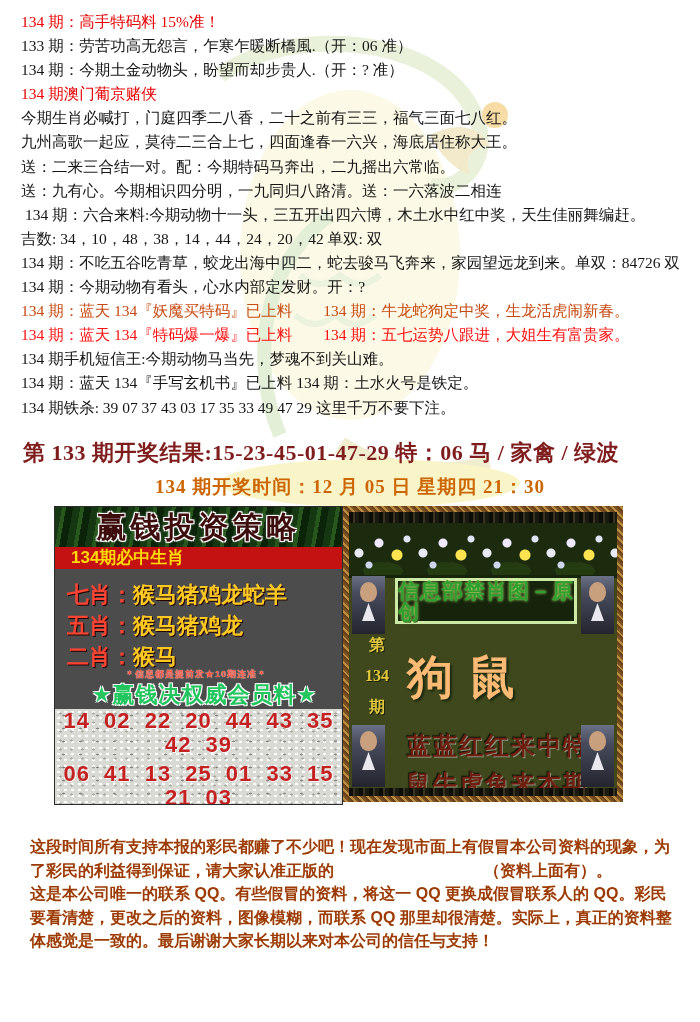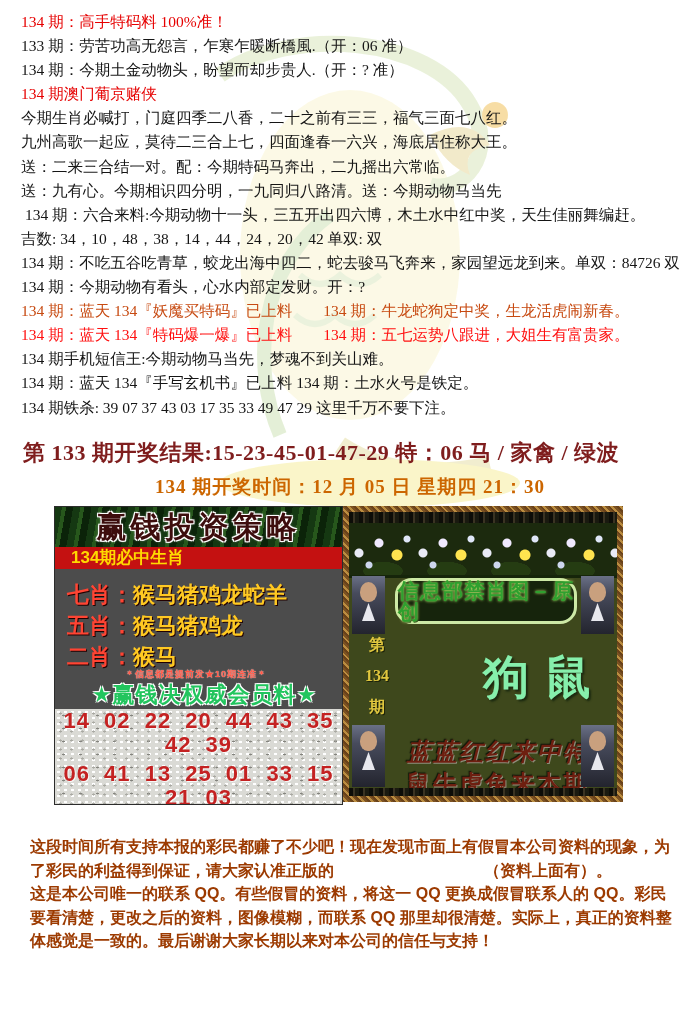--- a/index.html
+++ b/index.html
@@ -57,41 +57,41 @@
       background-image:
         radial-gradient(circle 5px at 10px 30px,#e9eaf6 0 4px,rgba(0,0,0,0) 5px),
         radial-gradient(circle 5px at 30px 20px,#f0e9ff 0 4px,rgba(0,0,0,0) 5px),
         radial-gradient(circle 6px at 48px 32px,#ffe44f 0 5px,rgba(0,0,0,0) 6px),
         radial-gradient(circle 4px at 20px 42px,#cdd6ee 0 3px,rgba(0,0,0,0) 4px),
         radial-gradient(circle 4px at 58px 16px,#dfe6f8 0 3px,rgba(0,0,0,0) 4px),
         radial-gradient(ellipse 28px 13px at 34px 48px,#253c12 0 70%,rgba(0,0,0,0) 71%);
       background-size:64px 52px;background-repeat:repeat-x;
       border-bottom:3px solid rgba(18,32,8,.55);}
   .rp-pill{position:absolute;left:46px;top:66px;width:176px;height:40px;border:3px solid #cde9a6;
-      border-radius:17px;background:#16240c;display:flex;align-items:center;justify-content:center;
+      border-radius:0;background:#16240c;display:flex;align-items:center;justify-content:center;
       font:bold 21px/1 "Liberation Sans","DejaVu Sans",sans-serif;color:#2fa02f;letter-spacing:1px;
       text-shadow:0 0 3px #d6ff7a,1px 1px 0 #0a300a;}
   .portrait{position:absolute;width:33px;height:58px;overflow:hidden;
       background:linear-gradient(#6a7086 0%,#474b5c 30%,#23242e 100%);}
   .portrait::before{content:"";position:absolute;left:8px;top:6px;width:17px;height:20px;
       border-radius:50% 50% 45% 45%;background:#c9a07e;}
   .portrait::after{content:"";position:absolute;left:10px;top:27px;width:13px;height:18px;background:#e8e8ee;
       clip-path:polygon(50% 0,100% 100%,0 100%);}
   .p-tl{left:3px;top:64px;} .p-tr{right:3px;top:64px;}
   .p-bl{left:3px;bottom:9px;height:62px;} .p-br{right:3px;bottom:9px;height:62px;}
   .rp-issue{position:absolute;left:10px;top:124px;width:36px;display:flex;flex-direction:column;gap:13px;
       text-align:center;color:#dfc63e;font:bold 16px/18px "Liberation Serif","DejaVu Serif",serif;
       text-shadow:1px 1px 0 #1a2008;}
-  .rp-main{position:absolute;left:42px;right:10px;top:140px;text-align:right;color:#86efac;
+  .rp-main{position:absolute;left:42px;right:10px;top:140px;text-align:left;color:#fdba74;
       font:bold 46px/52px "Liberation Serif","DejaVu Serif",serif;letter-spacing:16px;text-indent:16px;
       text-shadow:2px 2px 2px #1c2a10;}
   .rp-s1,.rp-s2{position:absolute;left:40px;right:10px;text-align:center;color:#6e1f10;letter-spacing:2px;
       font:bold 24px/28px "Liberation Serif","DejaVu Serif",serif;
       text-shadow:1px 1px 0 #8e8e7c,-1px -1px 1px #10180a;}
-  .rp-s1{top:226px;font-style:italic;} .rp-s2{top:258px;}
+  .rp-s1{top:220px;} .rp-s2{top:258px;}
   
   .notice{position:absolute;left:30px;top:835px;width:648px;z-index:1;}
   .notice div{font:bold 16px/23.6px "Liberation Sans","DejaVu Sans",sans-serif;color:#9c3a00;white-space:pre-wrap;}
   .gap{display:inline-block;width:150px;}
 </style>
 </head>
 <body>
 
 <div class="page">
 
@@ -101,28 +101,28 @@
     <path d="M150,420 C120,350 130,250 200,200" stroke="#cfe3b8" stroke-width="14" fill="none"></path>
     <path d="M300,120 q40,-20 60,10 q-30,5 -20,30 q-25,-10 -40,-40z" fill="#e9d9a0"></path>
     <circle cx="365" cy="100" r="13" fill="#f2c35c"></circle>
     <path d="M170,260 q20,18 40,0 q20,18 40,0" stroke="#dbe8c2" stroke-width="6" fill="none"></path>
     <path d="M165,300 q20,18 40,0 q20,18 40,0" stroke="#dbe8c2" stroke-width="6" fill="none"></path>
     <path d="M210,430 q60,40 150,20" stroke="#e7e0a8" stroke-width="18" fill="none"></path>
     <ellipse cx="240" cy="468" rx="150" ry="24" fill="#f6ee9e"></ellipse>
   </svg>
 
   <div class="tips">
-    <div class="ln r">134 期：高手特码料 100%准！</div>
+    <div class="ln r">134 期：高手特码料 15%准！</div>
     <div class="ln">133 期：劳苦功高无怨言，乍寒乍暖断橋風.（开：06 准）</div>
     <div class="ln">134 期：今期土金动物头，盼望而却步贵人.（开：? 准）</div>
     <div class="ln r">134 期澳门葡京赌侠</div>
     <div class="ln">今期生肖必喊打，门庭四季二八香，二十之前有三三，福气三面七八红。</div>
     <div class="ln">九州高歌一起应，莫待二三合上七，四面逢春一六兴，海底居住称大王。</div>
     <div class="ln">送：二来三合结一对。配：今期特码马奔出，二九摇出六常临。</div>
-    <div class="ln">送：九有心。今期相识四分明，一九同归八路清。送：今期动物马当先</div>
+    <div class="ln">送：九有心。今期相识四分明，一九同归八路清。送：一六落波二相连</div>
     <div class="ln"> 134 期：六合来料:今期动物十一头，三五开出四六博，木土水中红中奖，天生佳丽舞编赶。</div>
     <div class="ln">吉数: 34，10，48，38，14，44，24，20，42 单双: 双</div>
     <div class="ln">134 期：不吃五谷吃青草，蛟龙出海中四二，蛇去骏马飞奔来，家园望远龙到来。单双：84726 双</div>
     <div class="ln">134 期：今期动物有看头，心水内部定发财。开：?</div>
     <div class="ln o">134 期：蓝天 134『妖魔买特码』已上料　　134 期：牛龙蛇狗定中奖，生龙活虎闹新春。</div>
     <div class="ln r2">134 期：蓝天 134『特码爆一爆』已上料　　134 期：五七运势八跟进，大姐生有富贵家。</div>
     <div class="ln">134 期手机短信王:今期动物马当先，梦魂不到关山难。</div>
     <div class="ln">134 期：蓝天 134『手写玄机书』已上料 134 期：土水火号是铁定。</div>
     <div class="ln">134 期铁杀: 39 07 37 43 03 17 35 33 49 47 29 这里千万不要下注。</div>
   </div>

